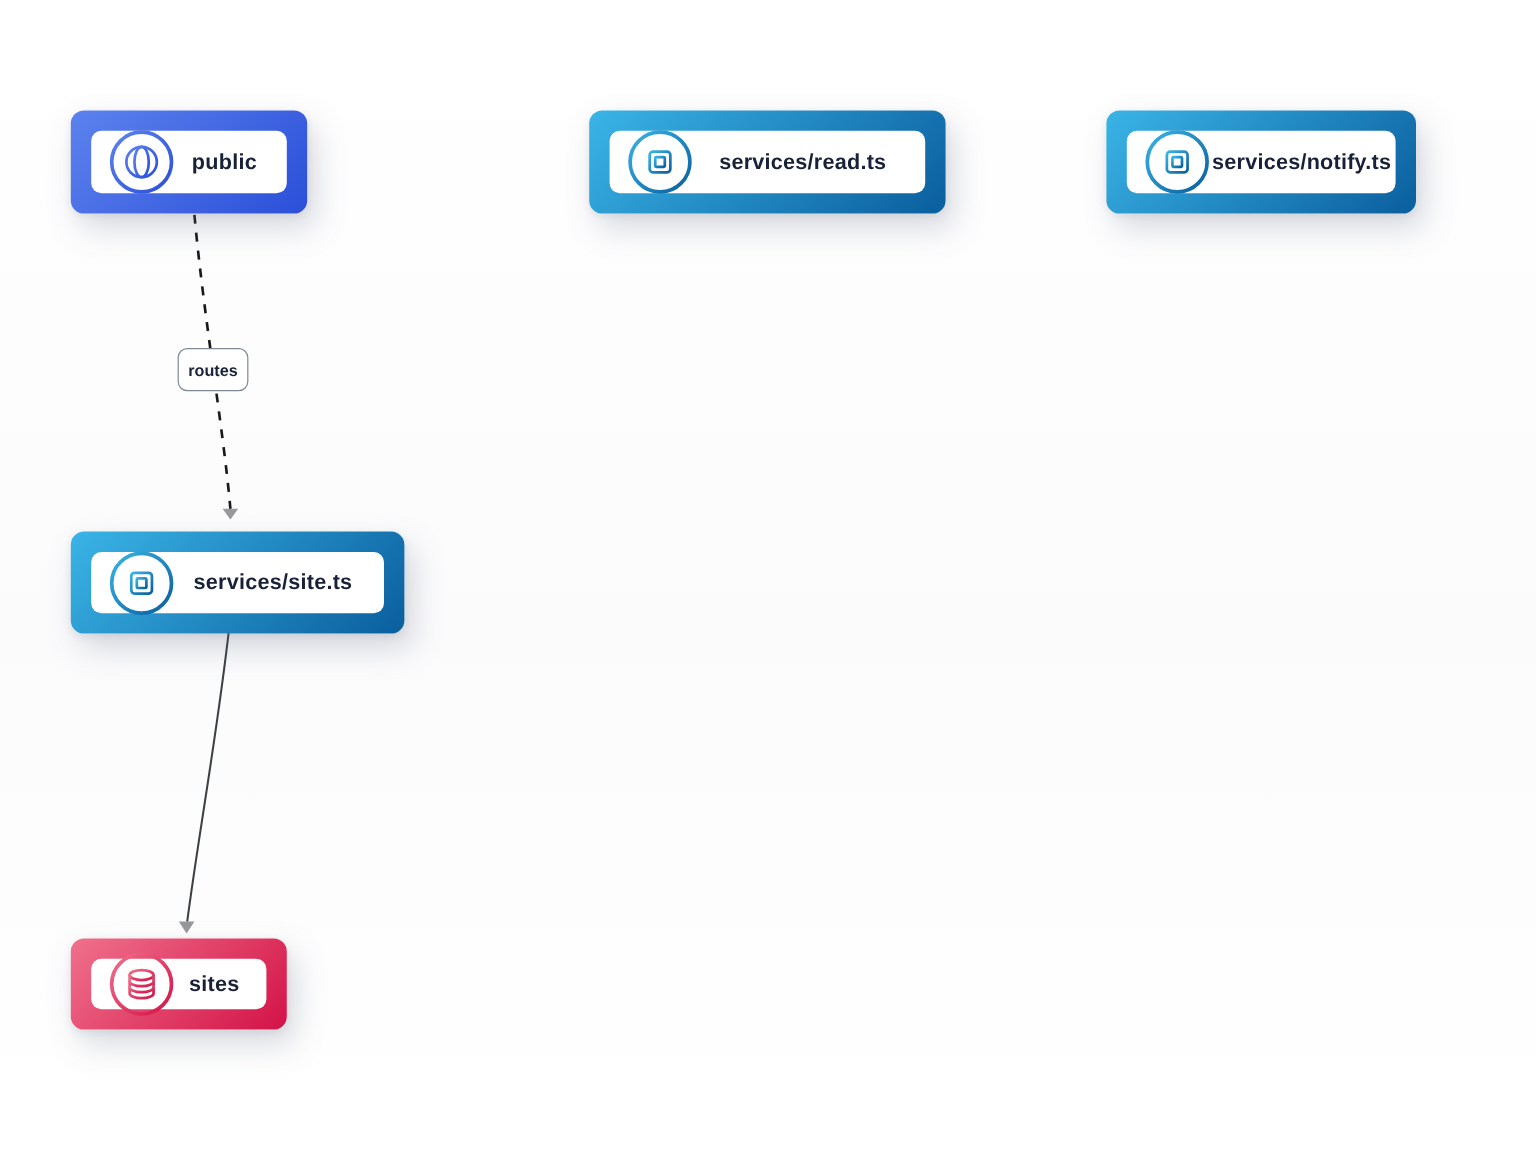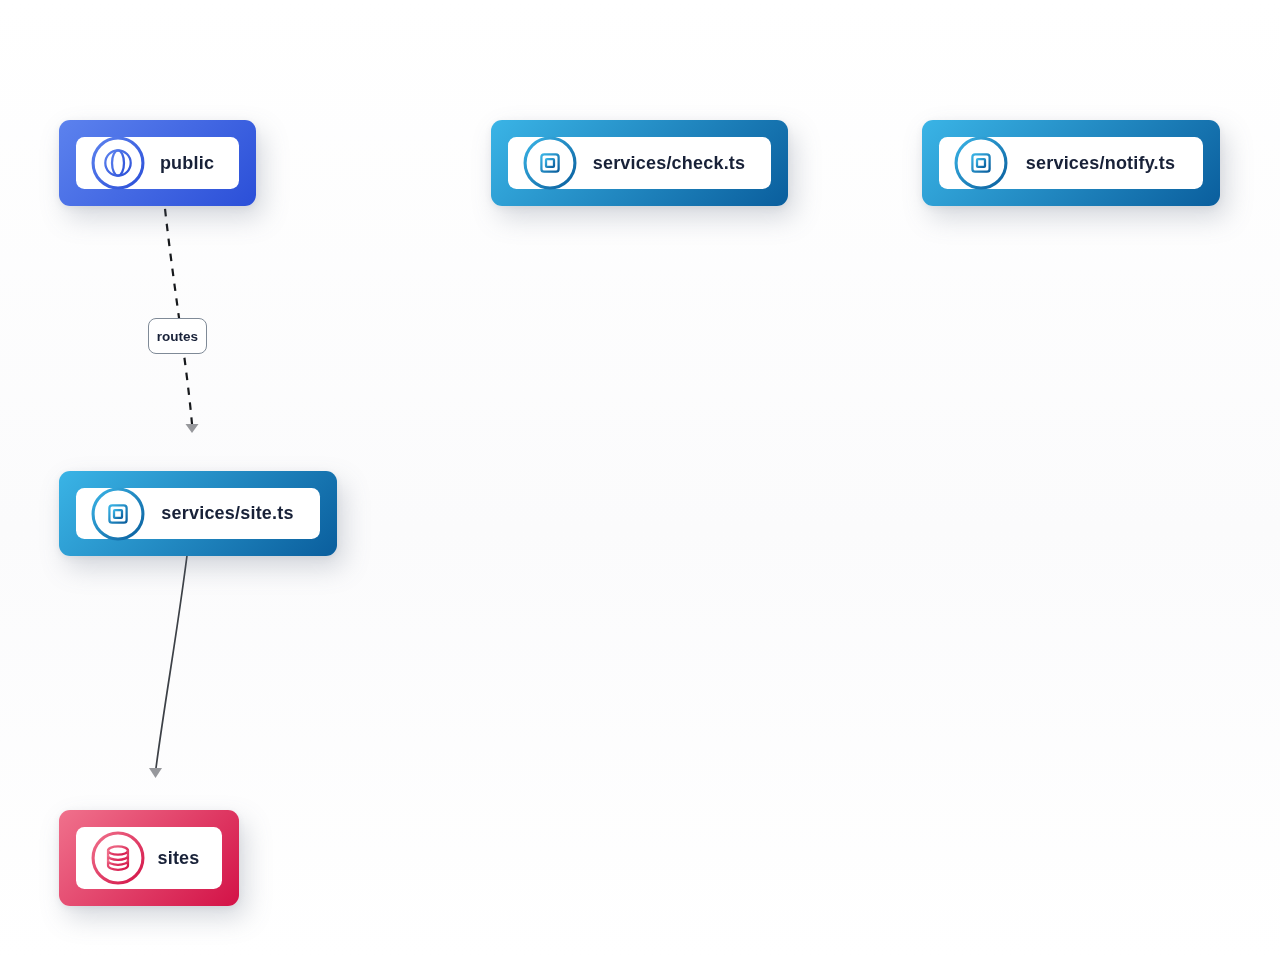--- a/index.html
+++ b/index.html
@@ -11,39 +11,38 @@
   svg.edges{position:absolute;left:0;top:0;width:1280px;height:960px;pointer-events:none;}
   .edge{fill:none;}
   .edge.dashed{stroke:#17191c;stroke-width:2.2;stroke-dasharray:7.5 7.5;}
   .edge.solid{stroke:#3c4046;stroke-width:1.7;}
   .arrow{fill:#97989c;}
 
   .node{
     position:absolute;border-radius:11px;padding:17px;box-sizing:border-box;
     box-shadow:7px 12px 26px rgba(96,106,128,.25), 0 2px 6px rgba(96,106,128,.10);
     cursor:pointer;
-    margin-top:28px;
   }
   .node.blue{background:linear-gradient(135deg,#5c82ee 0%,#2b4fd8 100%);}
   .node.cyan{background:linear-gradient(135deg,#3ab4e6 0%,#0a5e9d 100%);}
   .node.red{background:linear-gradient(135deg,#f0718c 0%,#d31247 100%);}
   .node-inner{
     display:flex;align-items:center;height:100%;box-sizing:border-box;
     background:#ffffff;border-radius:8.4px;padding:0 12px 0 13px;
   }
   .icon-ring{width:58px;height:58px;flex:0 0 auto;display:block;}
   .icon-ring svg{width:58px;height:58px;display:block;}
   .node-label{
     flex:1;text-align:center;font-size:18px;font-weight:600;color:#182138;
     letter-spacing:.2px;white-space:nowrap;
   }
   .edge-label{
     position:absolute;background:#ffffff;border:1.5px solid #7f8a97;border-radius:8px;
     display:flex;align-items:center;justify-content:center;box-sizing:border-box;
-    font-size:13.5px;font-weight:600;color:#182138;white-space:nowrap;cursor:default;margin-top:28px;
+    font-size:13.5px;font-weight:600;color:#182138;white-space:nowrap;cursor:default;
   }
 </style>
 </head>
 <body>
 
 <div class="canvas">
 
   <svg class="edges" viewBox="0 0 1280 960">
     <path class="edge dashed" d="M162,179 C170,266 186,356 192,424"></path>
     <polygon class="arrow" points="185.5,424 198.5,424 192,433"></polygon>
@@ -98,25 +97,25 @@
               <line x1="22.3" y1="26.5" x2="18" y2="26.5"></line>
                 <line x1="22.3" y1="32" x2="18" y2="32"></line>
                 <line x1="22.3" y1="37.5" x2="18" y2="37.5"></line>
               <line x1="41.7" y1="26.5" x2="46" y2="26.5"></line>
                 <line x1="41.7" y1="32" x2="46" y2="32"></line>
                 <line x1="41.7" y1="37.5" x2="46" y2="37.5"></line>
             </g>
           </g>
         </svg>
       </span>
-      <span class="node-label">services/check.ts</span>
-    </div>
-  </div>
-
-  <div class="node cyan" style="left:922px;top:92px;width:298px;height:86px">
+      <span class="node-label">services/read.ts</span>
+    </div>
+  </div>
+
+  <div class="node cyan" style="left:922px;top:92px;width:258px;height:86px">
     <div class="node-inner">
       <span class="icon-ring">
         <svg viewBox="0 0 64 64">
           <defs>
               <linearGradient id="gc2" x1="0" y1="0" x2="1" y2="1">
             <stop offset="0" stop-color="#3ab4e6"></stop>
                 <stop offset="1" stop-color="#0a5e9d"></stop>
           </linearGradient>
             </defs>
           <g fill="none" stroke="url(#gc2)" stroke-linecap="round">
@@ -172,21 +171,21 @@
                 <line x1="41.7" y1="32" x2="46" y2="32"></line>
                 <line x1="41.7" y1="37.5" x2="46" y2="37.5"></line>
             </g>
           </g>
         </svg>
       </span>
       <span class="node-label">services/site.ts</span>
     </div>
   </div>
 
-  <div class="node red" style="left:59px;top:782px;width:180px;height:96px">
+  <div class="node red" style="left:59px;top:782px;width:180px;height:76px">
     <div class="node-inner">
       <span class="icon-ring">
         <svg viewBox="0 0 64 64">
           <defs>
               <linearGradient id="gr1" x1="0" y1="0" x2="1" y2="1">
             <stop offset="0" stop-color="#f0718c"></stop>
                 <stop offset="1" stop-color="#d31247"></stop>
           </linearGradient>
             </defs>
           <g fill="none" stroke="url(#gr1)" stroke-linecap="round">

